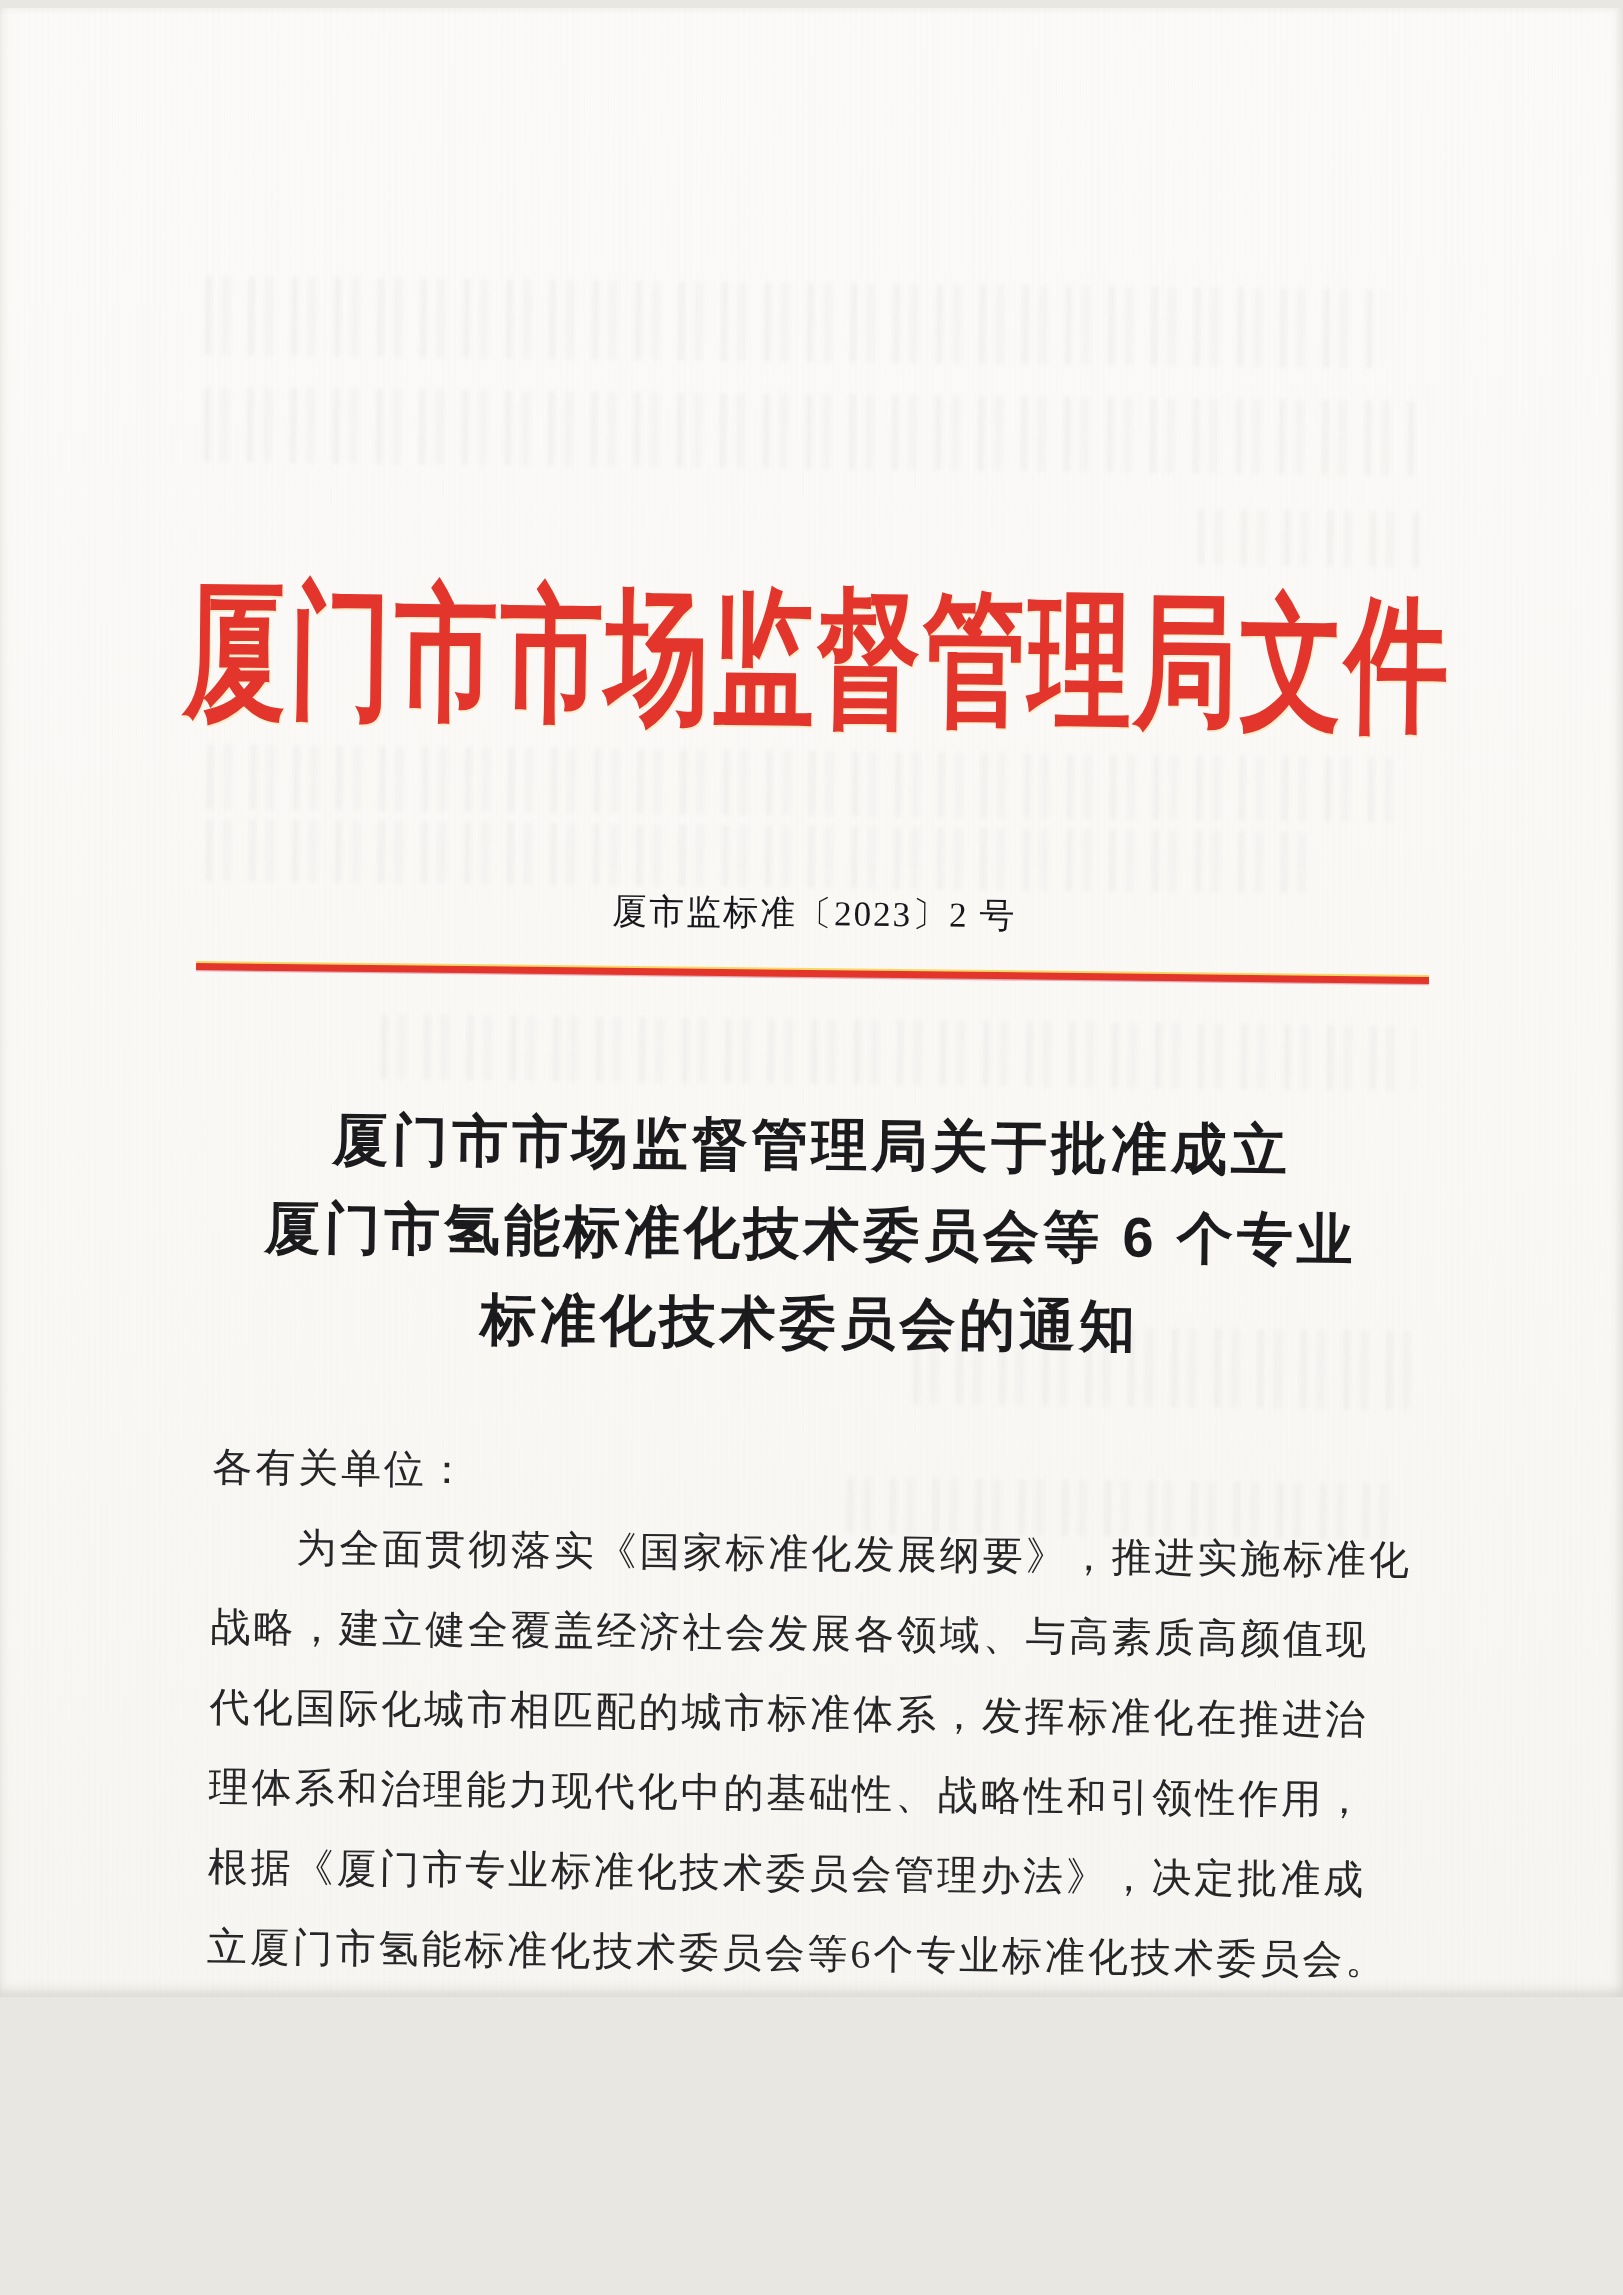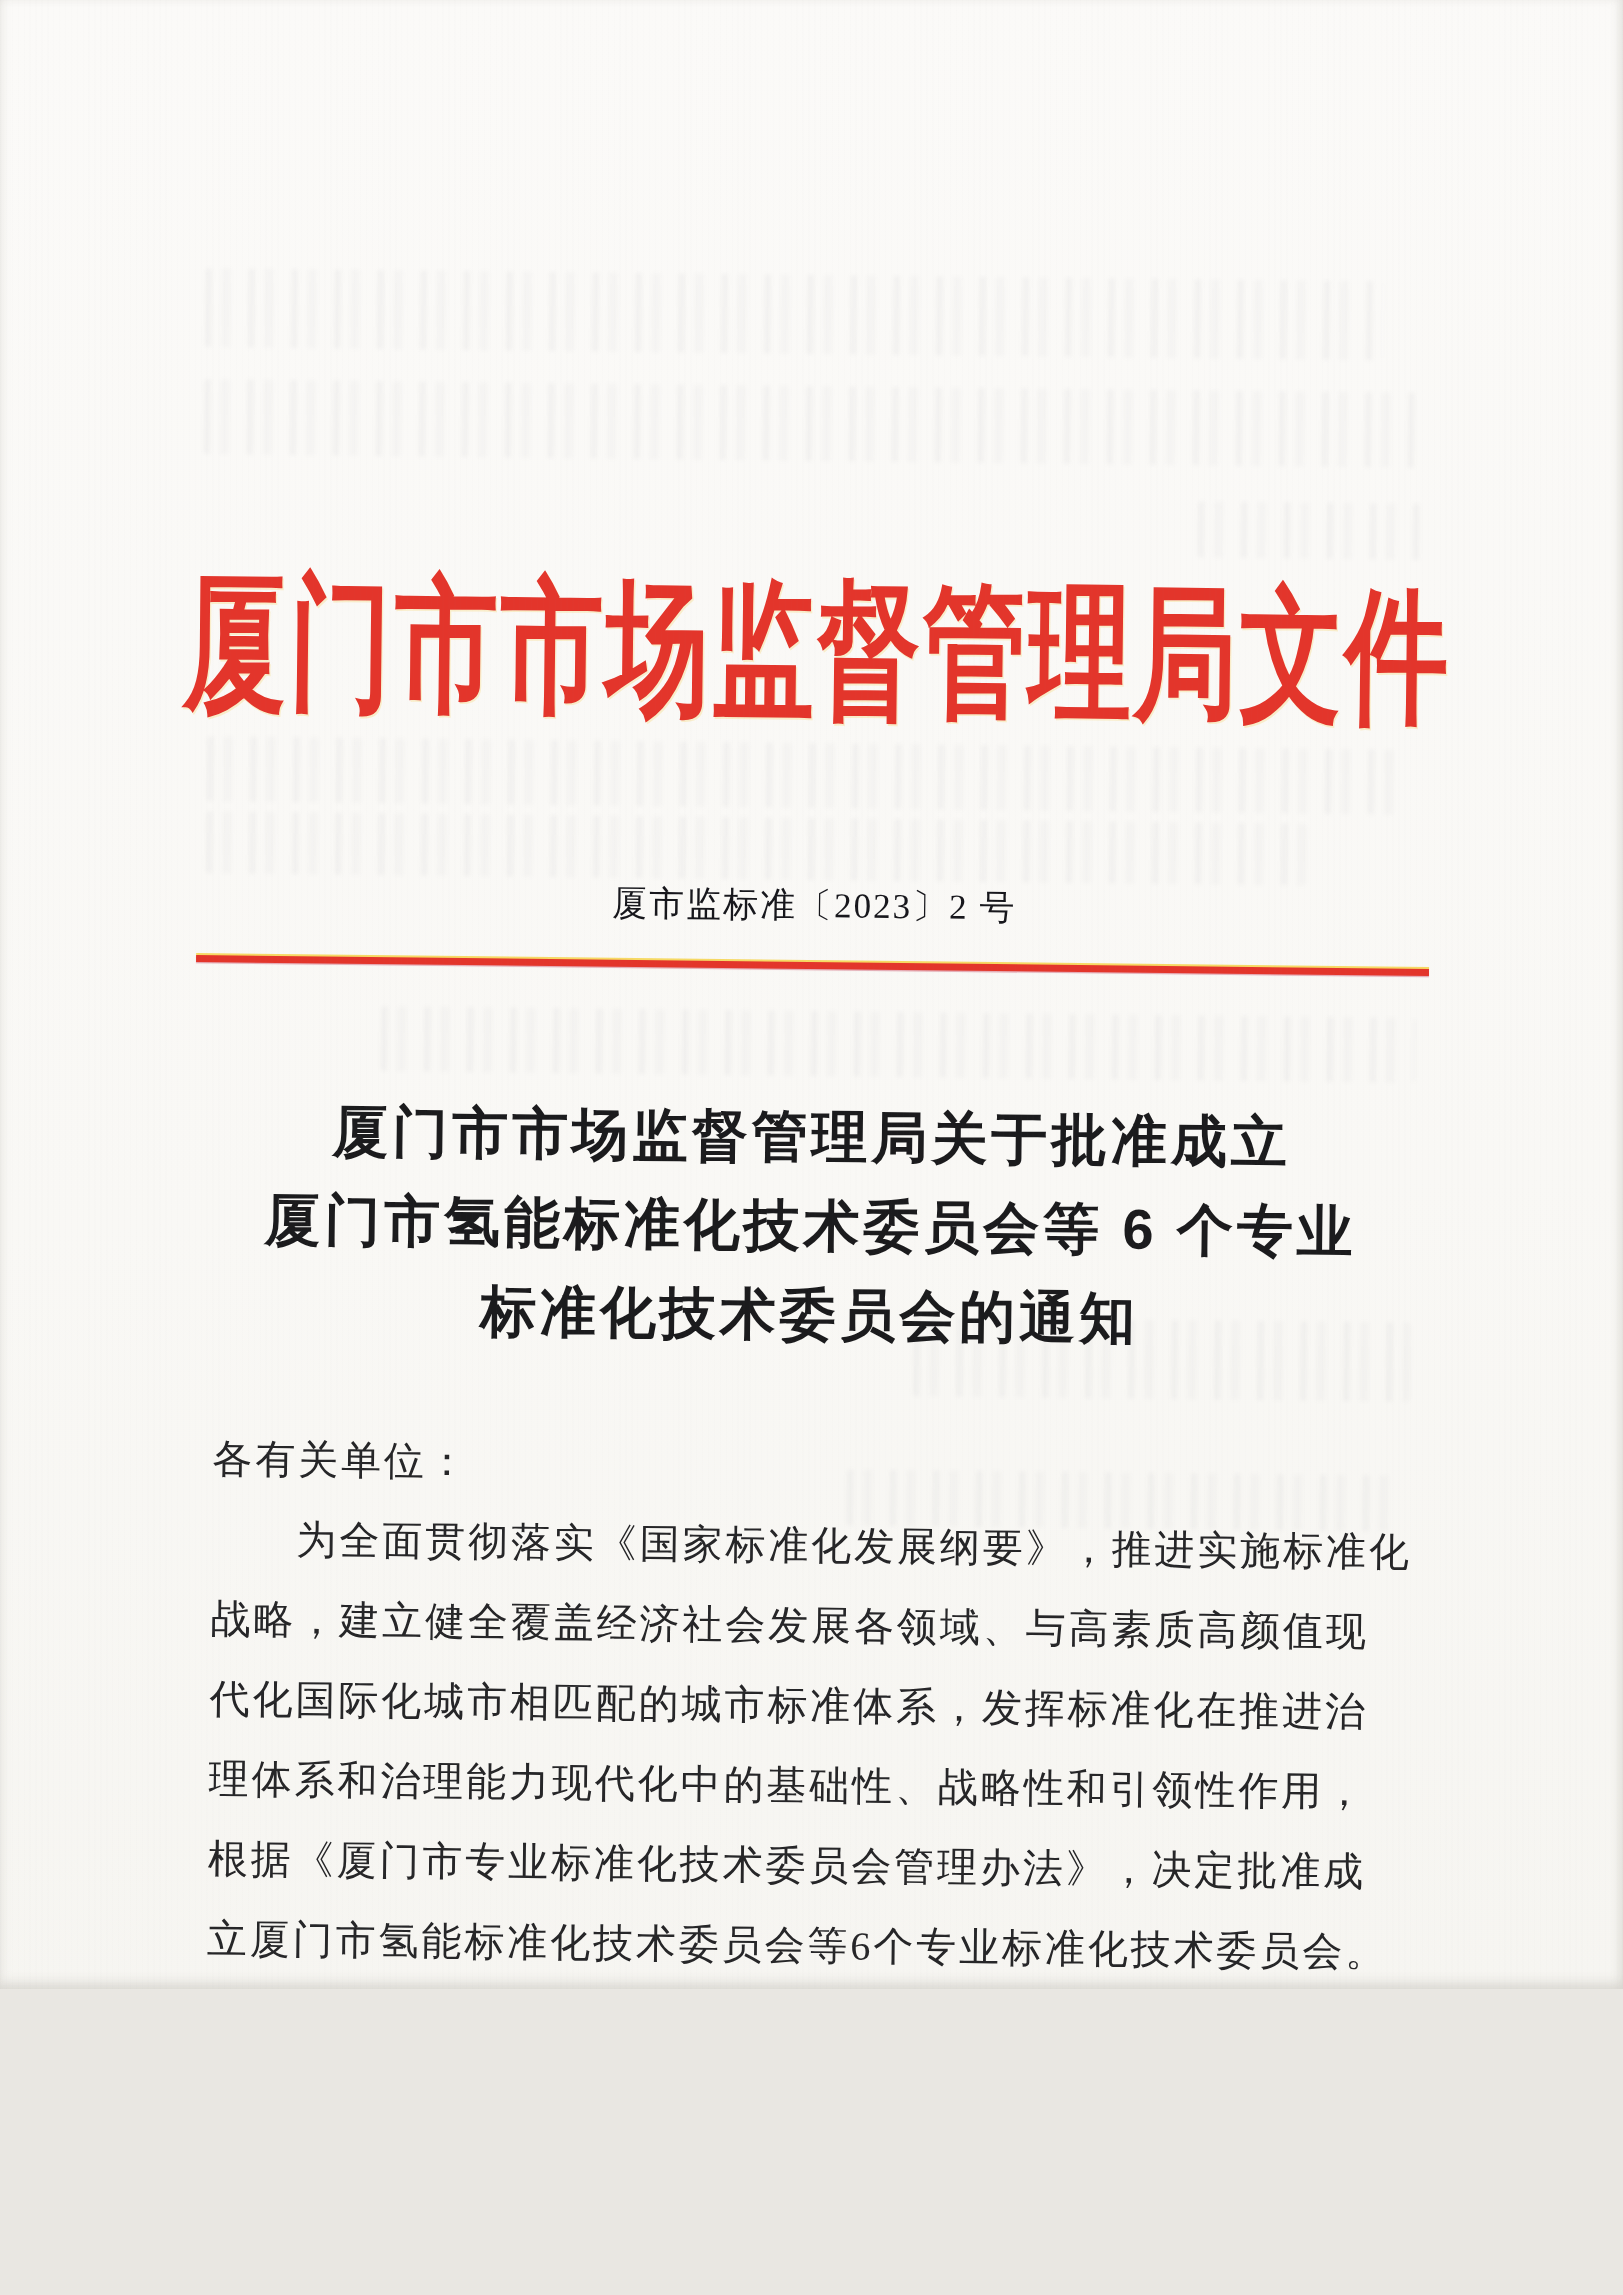--- a/index.html
+++ b/index.html
@@ -1,19 +1,19 @@
 <!DOCTYPE html>
 <html style="font-size:10.5px"><head>
 <meta charset="utf-8">
 <style>
   html,body{margin:0;padding:0;background:#e9e7e2;}
   .page{
     position:relative;
     width:1623px;height:1989px;
-    margin:0 auto;
+    margin:8px auto;
     background:linear-gradient(178deg,#fbfaf8 0%,#f9f8f5 60%,#f6f5f1 100%);
     overflow:hidden;
     box-shadow:inset 0 -6.5px 10.5px rgba(120,115,105,.18), inset -5.2px 0 9.2px rgba(120,115,105,.07);
     font-family:"Liberation Serif", serif;
     color:#212121;
   }
   
   .page::after{
     content:"";position:absolute;inset:0;pointer-events:none;
     background:repeating-linear-gradient(90deg, rgba(130,130,140,.05) 0 1.3px, transparent 1.3px 5.9px);

